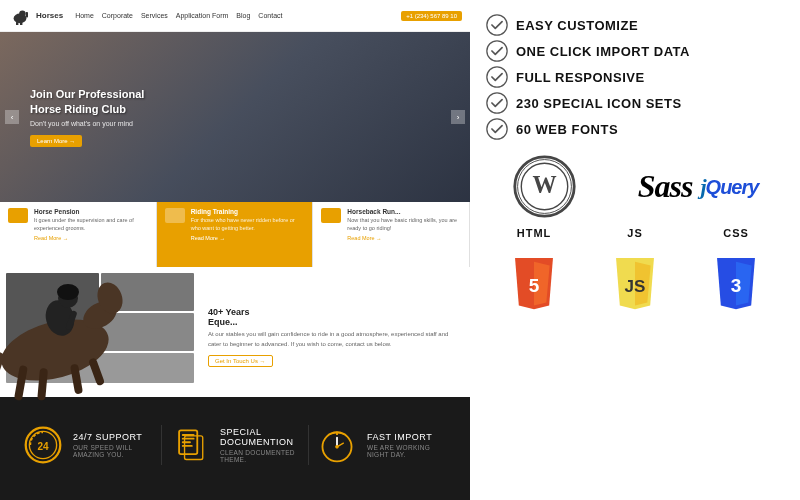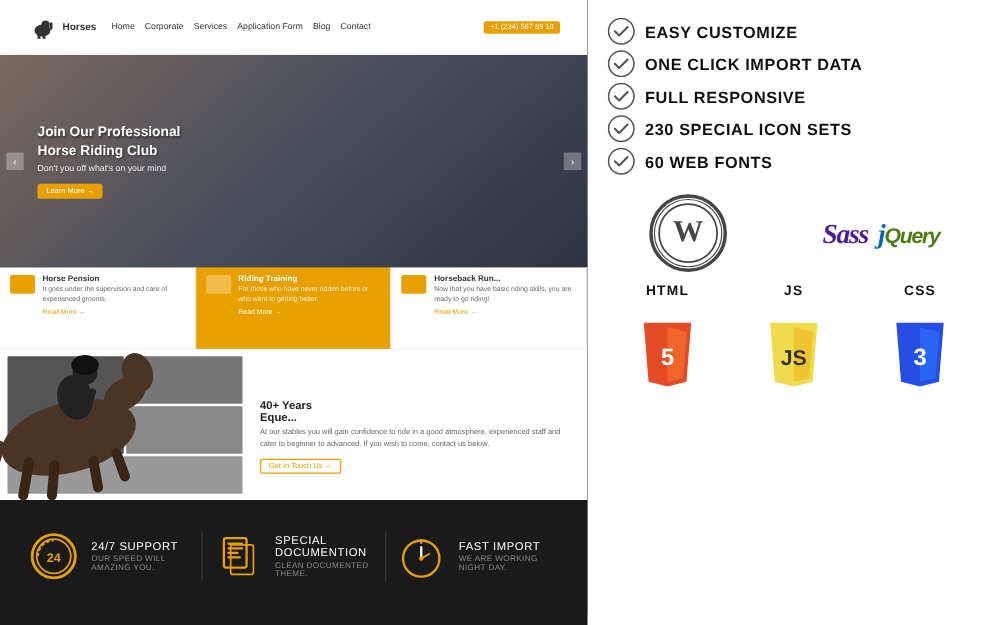--- a/index.html
+++ b/index.html
@@ -24,24 +24,24 @@
     .website-preview {
       width: 470px;
       height: 400px;
       position: relative;
       overflow: hidden;
     }
 
     
     .preview-nav {
       background: #fff;
-      height: 44px;
-      display: flex;
-      align-items: center;
-      padding: 0 22px;
+      height: 32px;
+      display: flex;
+      align-items: center;
+      padding: 0 8px;
       border-bottom: 1px solid #eee;
     }
     .preview-logo {
       display: flex;
       align-items: center;
       gap: 4px;
       margin-right: 12px;
     }
     .logo-horse {
       width: 24px;
@@ -308,23 +308,23 @@
 
     
     .script-logos {
       display: flex;
       align-items: center;
       gap: 8px;
     }
 
     .sass-text {
       font-family: Georgia, serif;
-      font-size: 22px;
+      font-size: 32px;
       font-weight: bold;
-      color: #4c1d95;
+      color: #000000;
       font-style: italic;
       letter-spacing: -1px;
     }
 
     .jquery-text {
       font-size: 22px;
       font-weight: bold;
       color: #0769ad;
       letter-spacing: -1px;
     }
@@ -589,21 +589,21 @@
         <path d="M10 35 C10 20 22 10 35 10 C48 10 60 20 60 35 C60 50 48 60 35 60 C22 60 10 50 10 35Z" fill="none" stroke="#464646" stroke-width="1.5"></path>
         <text x="35" y="42" text-anchor="middle" fill="#464646" font-size="26" font-weight="bold" font-family="Georgia,serif">W</text>
       </svg>
 
       <div class="script-logos">
         <div>
           <span class="sass-text">Sass</span>
         </div>
         <div>
           <span class="jquery-text">
-            <span style="font-style:italic;color:#0769ad;font-size:22px;font-weight:bold;font-family:Georgia,serif;">j</span><span style="font-style:italic;font-size:17px;font-weight:bold;font-family:Arial,sans-serif;color:#4d7c0f;">Query</span>
+            <span style="font-style:italic;color:#0769ad;font-size:22px;font-weight:bold;font-family:Georgia,serif;">j</span><span style="font-style:italic;font-size:20px;font-weight:bold;font-family:Arial,sans-serif;color:#1d4ed8;">Query</span>
           </span>
         </div>
       </div>
 
     </div>
 
     <div class="tech-row2">
 
       <div class="tech-badge">
         <span class="badge-label">HTML</span>

